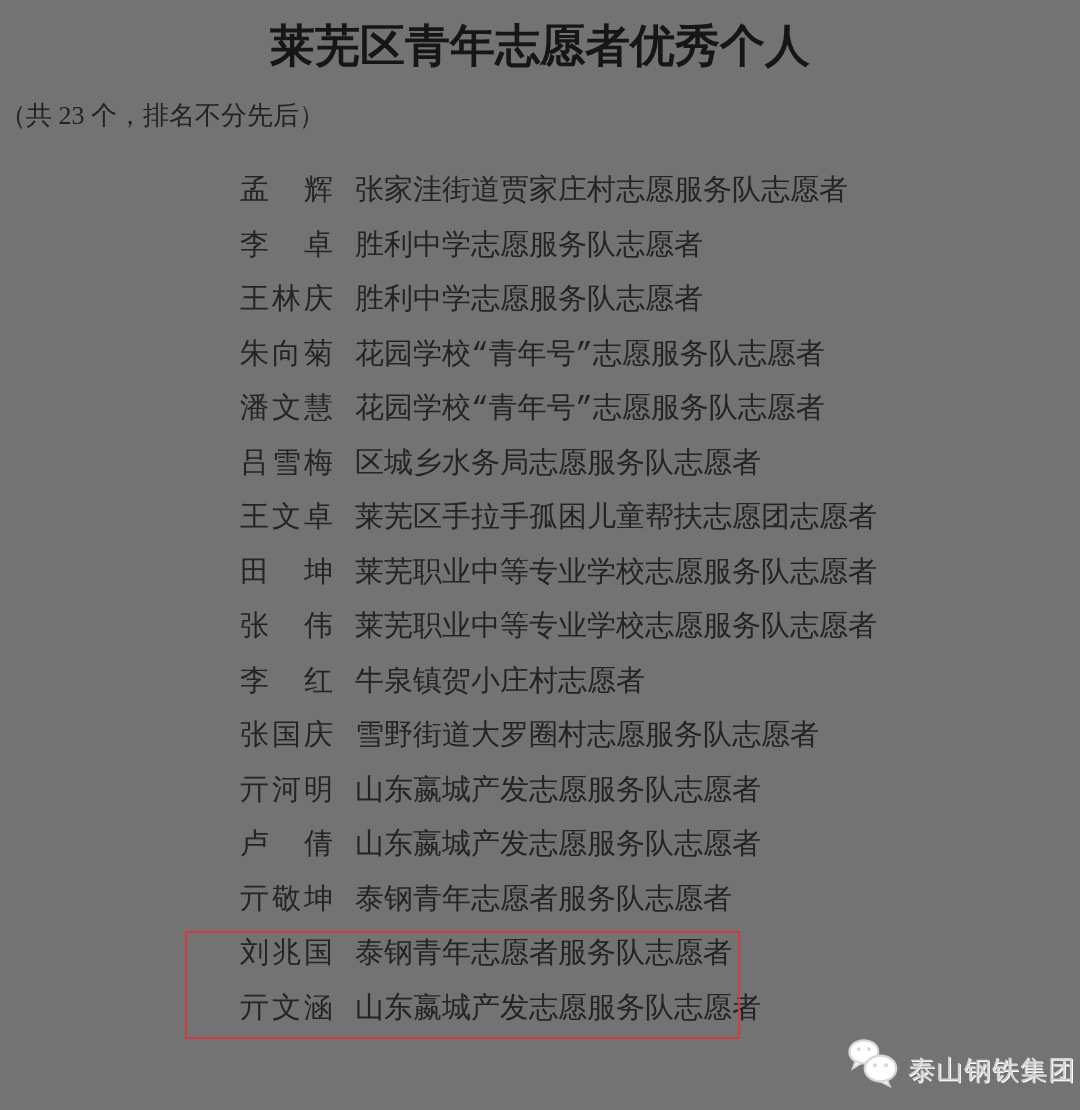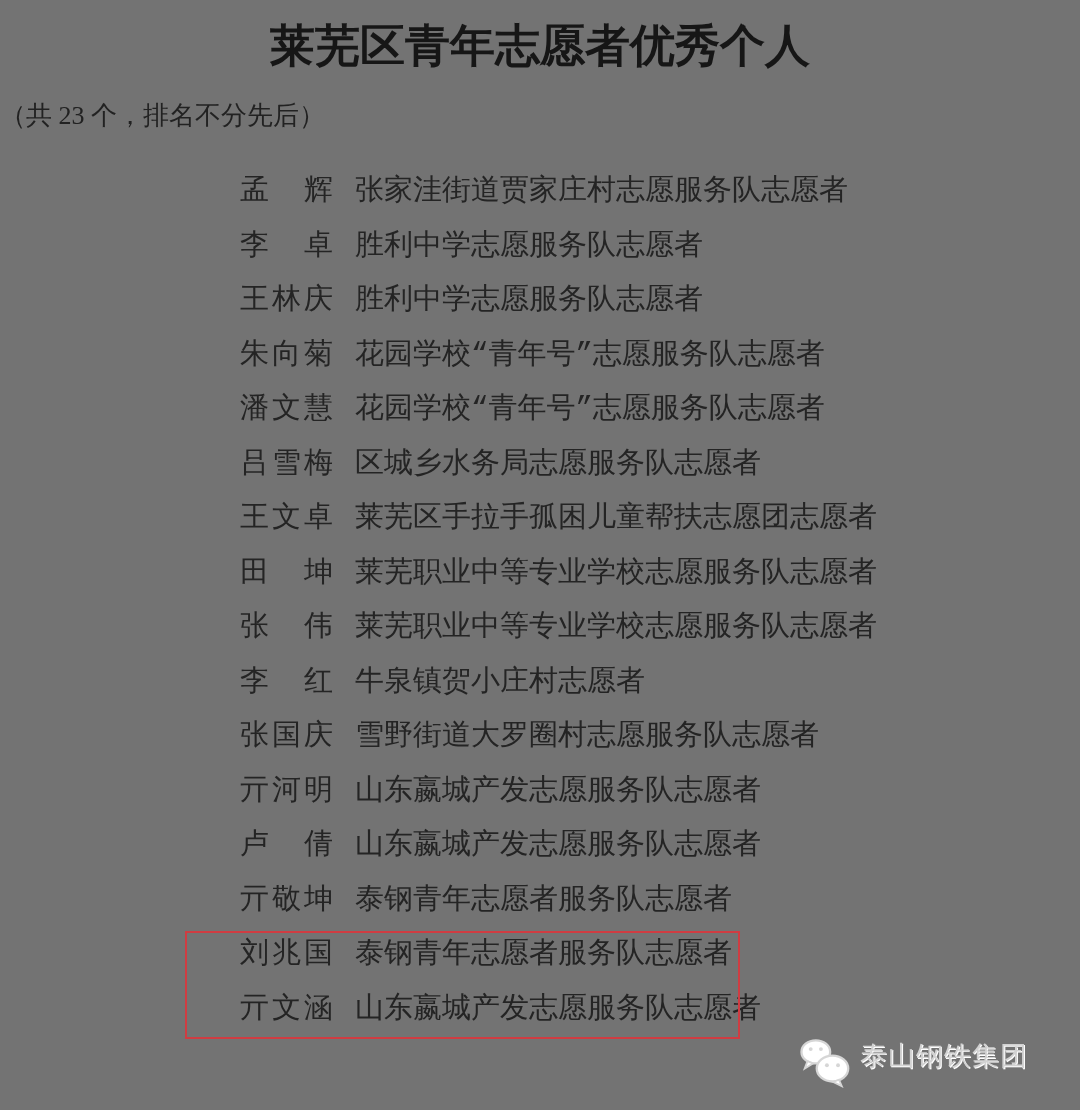--- a/index.html
+++ b/index.html
@@ -34,22 +34,22 @@
 
   .redbox {
     position: absolute; left: 185px; top: 931px;
     width: 551px; height: 104px;
     border: 2px solid #d03c42;
     background: transparent;
     pointer-events: none;
   }
 
   .watermark {
-    position: absolute; left: 798px; top: 1038px;
-    display: flex; align-items: flex-start;
+    position: absolute; left: 846px; top: 1038px;
+    display: flex; align-items: flex-end;
     color: #d2d2d2;
   }
   .watermark .wm-text {
     font-size: 27px; letter-spacing: 1px;
     color: #d2d2d2;
     text-shadow: 1px 1px 0 #ffffff;
     white-space: nowrap;
   }
   .wm-icon { width: 56px; height: 50px; margin-right: 6px; }
 </style>

